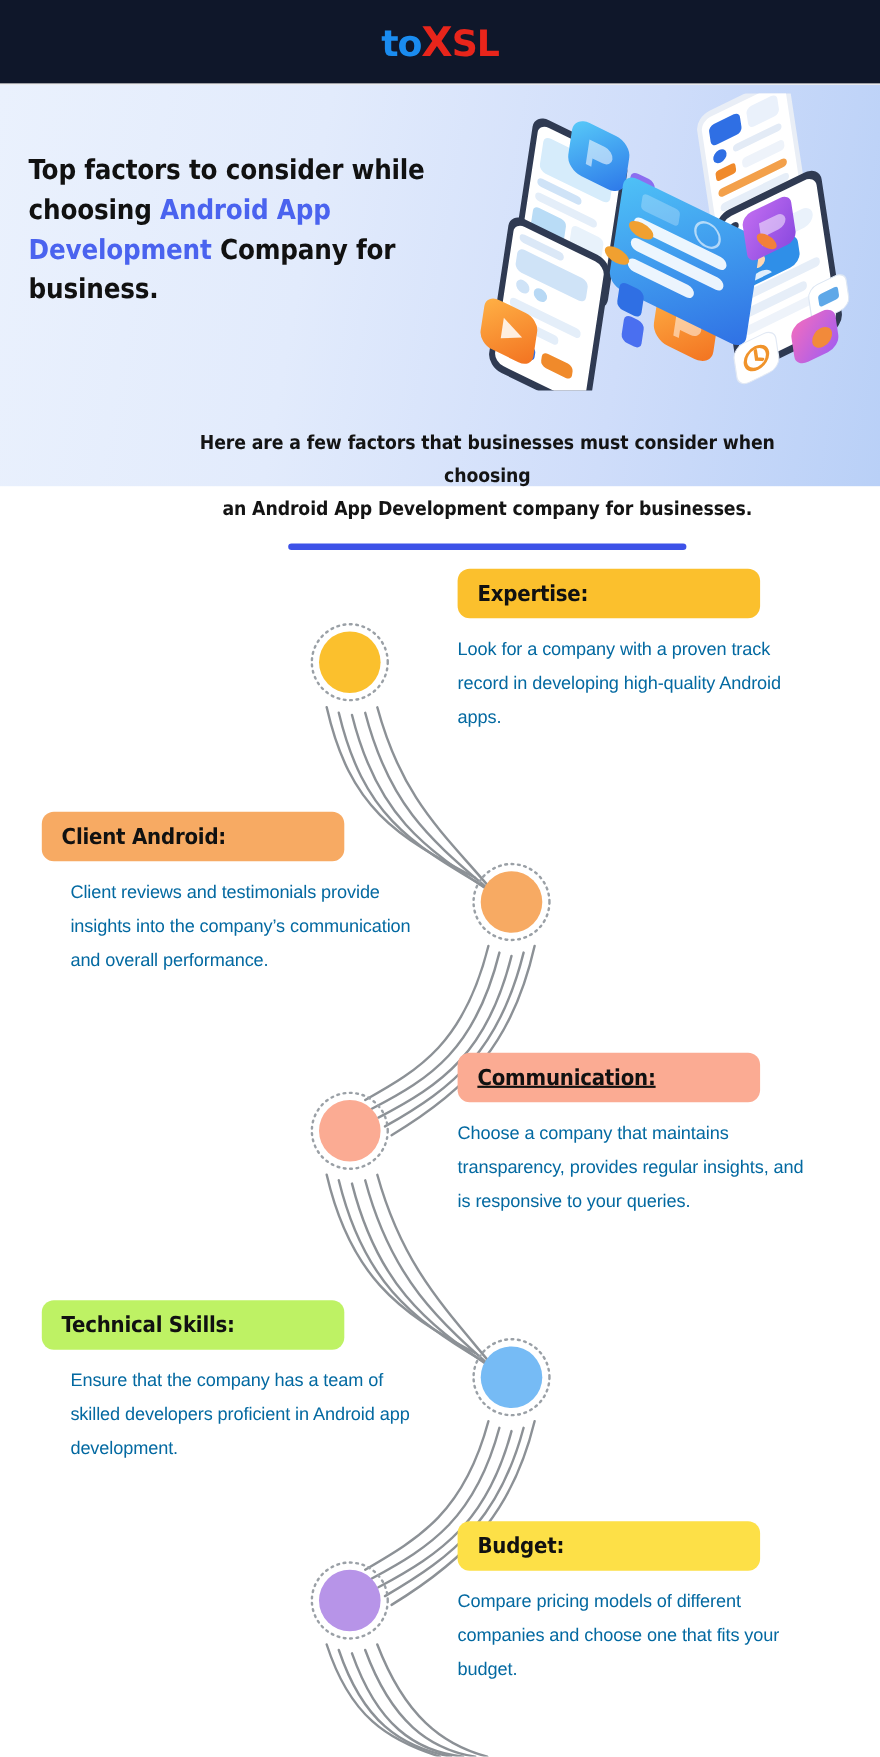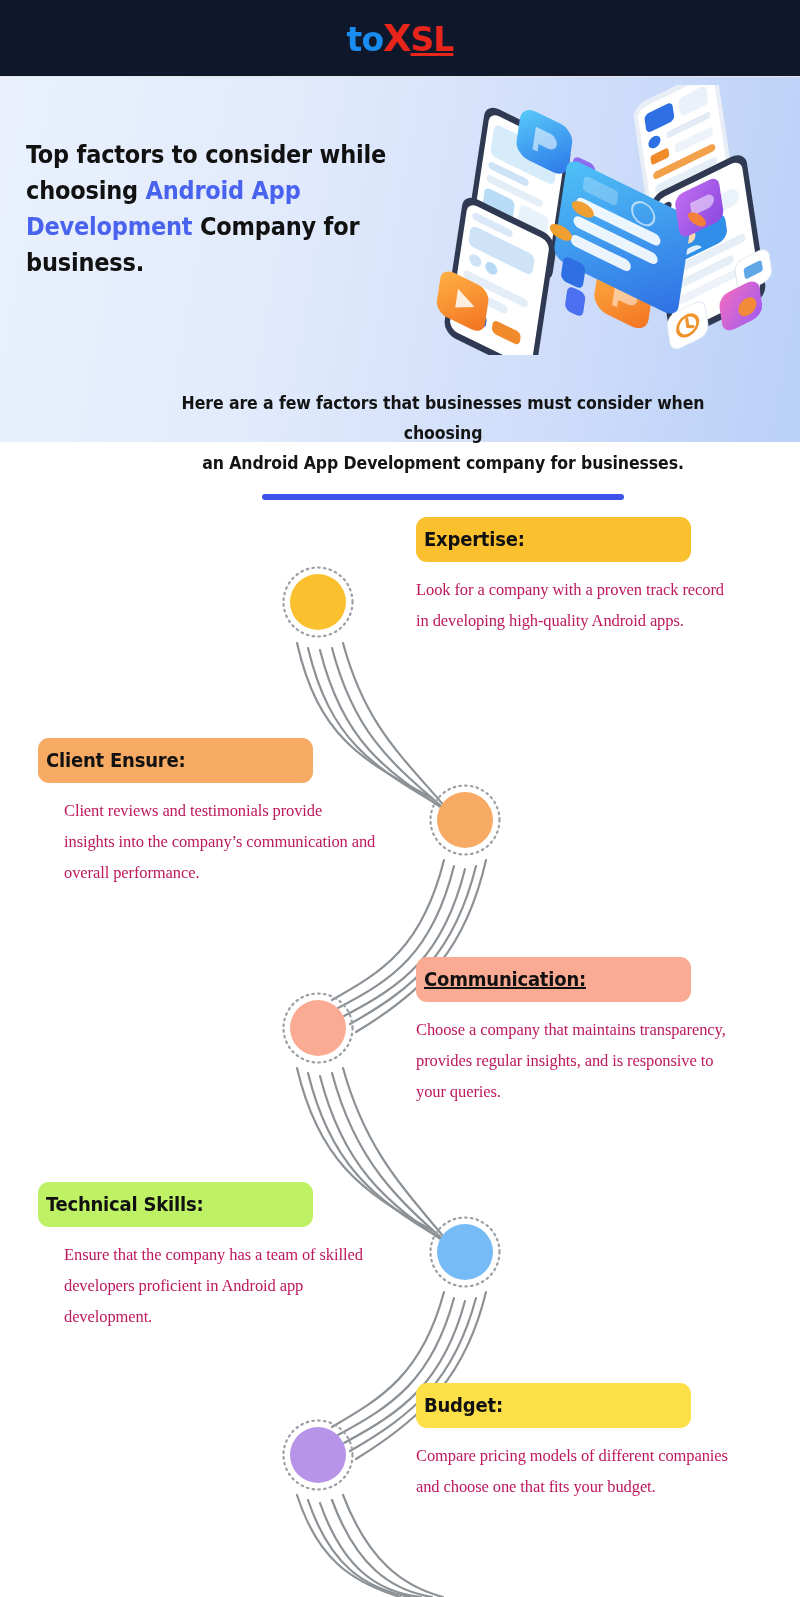--- a/index.html
+++ b/index.html
@@ -29,21 +29,21 @@
     font-family: "DejaVu Sans", sans-serif;
     font-size: 33px;
     font-weight: bold;
     letter-spacing: -1px;
     line-height: 1;
     display: flex;
     align-items: baseline;
   }
   .logo .lg-to { color: #1a8cf0; }
   .logo .lg-x  { color: #e8251b; font-size: 37px; }
-  .logo .lg-sl { color: #e8251b; text-decoration: underline; }
+  .logo .lg-sl { color: #e8251b; }
 
   
   .hero {
     position: relative;
     width: 800px;
     height: 366px;
     background: linear-gradient(100deg, #eaf1fd 0%, #e2ebfc 35%, #cfddfa 70%, #b9d0f7 100%);
     border-top: 1px solid #e6e6e6;
     box-sizing: border-box;
     overflow: hidden;
@@ -110,36 +110,36 @@
 
   
   .step {
     position: absolute;
     width: 320px;
   }
   .step-badge {
     display: inline-block;
     box-sizing: border-box;
     width: 275px;
-    padding: 11px 18px 12px 8px;
+    padding: 11px 18px 12px 18px;
     border-radius: 11px;
     font-family: "DejaVu Sans Condensed", "Liberation Sans Narrow", "Liberation Sans", sans-serif;
     font-size: 20px;
     font-weight: bold;
     color: #111111;
     letter-spacing: -0.2px;
     line-height: 1.1;
   }
   .step-body {
     margin-top: 13px;
     width: 315px;
-    font-family: Liberation Serif, serif;
+    font-family: Liberation Sans, sans-serif;
     font-size: 16.5px;
     line-height: 1.87;
-    color: #be185d;
+    color: #0369a1;
     letter-spacing: -0.1px;
   }
   .step-left .step-body { width: 312px; margin-left: 26px; }
 </style>
 </head>
 <body>
 
 <div class="logo-bar">
   <div class="logo">
     <span class="lg-to">to</span>
@@ -366,21 +366,21 @@
     <circle cx="318" cy="1455" r="28" fill="#b794e8"></circle>
   </g>
 </svg>
 
 <div class="step step-right" style="left:416px; top:517px;">
   <div class="step-badge" style="background:#fbc02d;">Expertise:</div>
   <div class="step-body">Look for a company with a proven track record in developing high-quality Android apps.</div>
 </div>
 
 <div class="step step-left" style="left:38px; top:738px;">
-  <div class="step-badge" style="background:#f7aa63;">Client Ensure:</div>
+  <div class="step-badge" style="background:#f7aa63;">Client Android:</div>
   <div class="step-body">Client reviews and testimonials provide insights into the company’s communication and overall performance.</div>
 </div>
 
 <div class="step step-right" style="left:416px; top:957px;">
   <div class="step-badge" style="background:#fbab93;text-decoration:underline;">Communication:</div>
   <div class="step-body">Choose a company that maintains transparency, provides regular insights, and is responsive to your queries.</div>
 </div>
 
 <div class="step step-left" style="left:38px; top:1182px;">
   <div class="step-badge" style="background:#bef264;">Technical Skills:</div>

